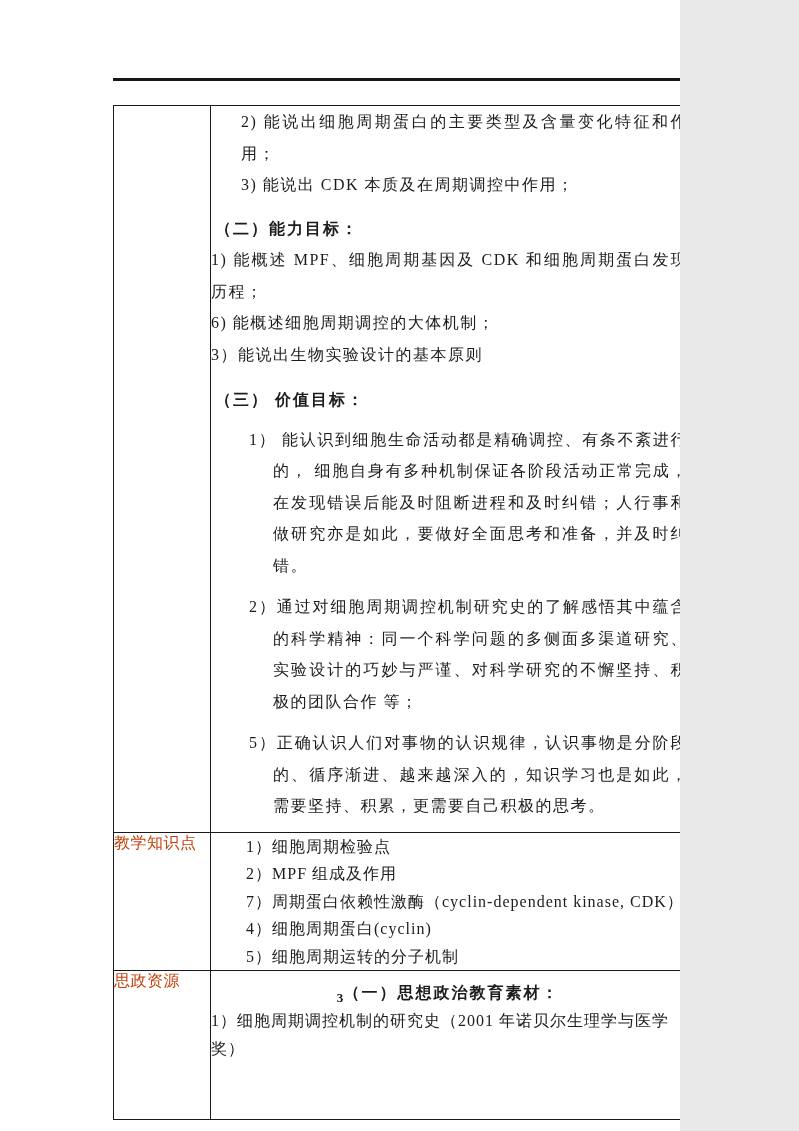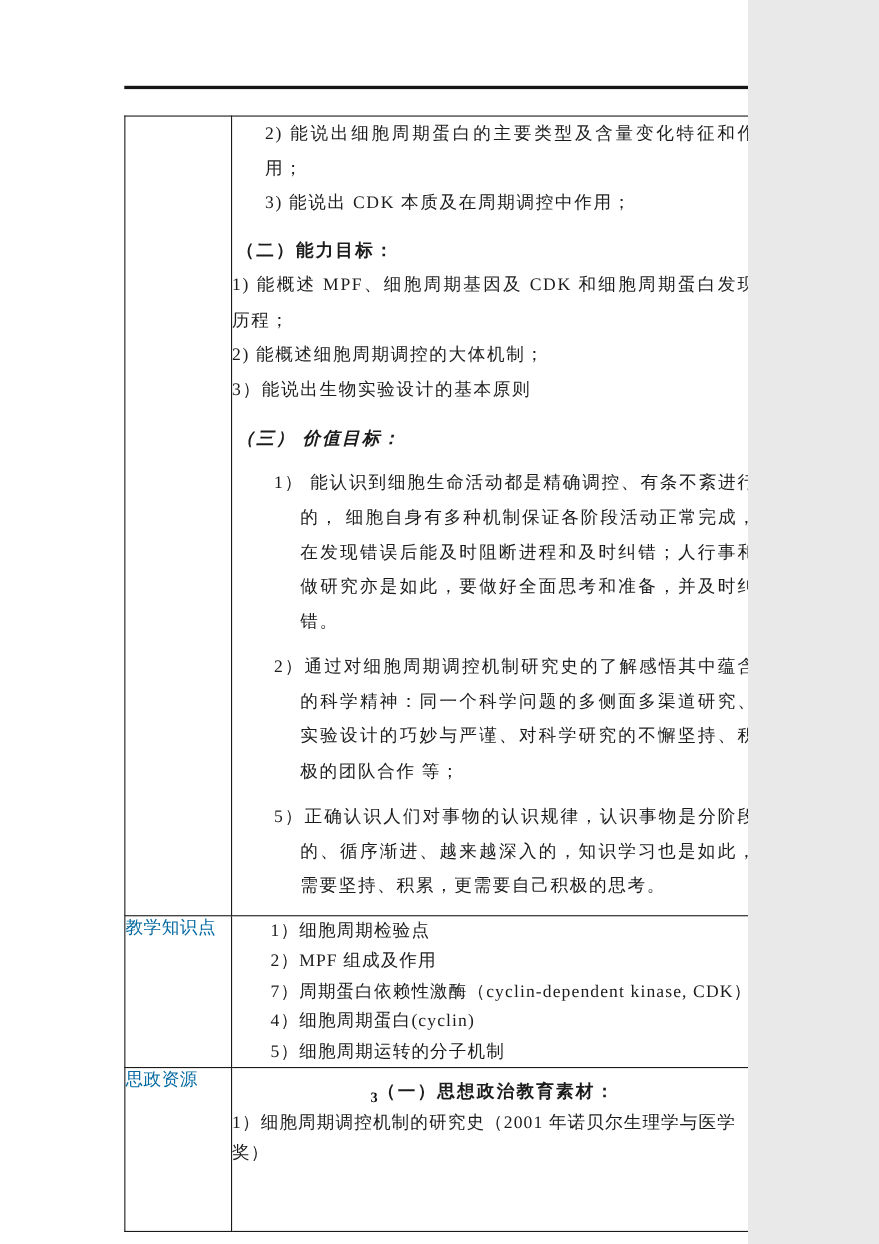--- a/index.html
+++ b/index.html
@@ -33,21 +33,21 @@
     vertical-align: top;
     padding: 0;
   }
   td.label-cell {
     width: 96px;
     vertical-align: middle;
     font-family: "Liberation Sans", sans-serif;
     font-size: 16px;
     letter-spacing: 0.5px;
     padding-left: 8px;
-    color: #0369a1;
+    color: #c2410c;
   }
   td.content-cell {
     width: 477px;
     font-size: 16px;
     padding: 3px 12px 0 8px;
   }
   .row1 td { height: 589px; }
   .row2 td { height: 136px; }
   .row3 td { height: 140px; }
 
@@ -57,21 +57,21 @@
     text-align: justify;
   }
   .indent { padding-left: 30px; }
   .sec-head {
     font-weight: bold;
     line-height: 31.5px;
     letter-spacing: 2px;
     margin-top: 12px;
     margin-left: 4px;
   }
-  .sec-head.sec3 { margin-top: 14px; margin-bottom: 8px; font-style: italic; }
+  .sec-head.sec3 { margin-top: 14px; margin-bottom: 8px; }
   .para {
     line-height: 31.5px;
     letter-spacing: 1.5px;
     text-align: justify;
     padding-left: 24px;
     text-indent: -24px;
     margin-bottom: 10px;
     margin-left: 38px;
   }
   .kp-item {
@@ -115,21 +115,21 @@
         <tr class="row1">
       <td class="label-cell">
         <span></span>
       </td>
       <td class="content-cell">
         <div class="item indent">2) 能说出细胞周期蛋白的主要类型及含量变化特征和作用；</div>
         <div class="item indent">3) 能说出 CDK 本质及在周期调控中作用；</div>
 
         <div class="sec-head">（二）能力目标：</div>
         <div class="item">1) 能概述 MPF、细胞周期基因及 CDK 和细胞周期蛋白发现历程；</div>
-        <div class="item">2) 能概述细胞周期调控的大体机制；</div>
+        <div class="item">6) 能概述细胞周期调控的大体机制；</div>
         <div class="item">3）能说出生物实验设计的基本原则</div>
 
         <div class="sec-head sec3">（三） 价值目标：</div>
         <div class="para">1） 能认识到细胞生命活动都是精确调控、有条不紊进行的， 细胞自身有多种机制保证各阶段活动正常完成，在发现错误后能及时阻断进程和及时纠错；人行事和做研究亦是如此，要做好全面思考和准备，并及时纠错。</div>
         <div class="para">2）通过对细胞周期调控机制研究史的了解感悟其中蕴含的科学精神：同一个科学问题的多侧面多渠道研究、实验设计的巧妙与严谨、对科学研究的不懈坚持、积极的团队合作 等；</div>
         <div class="para">5）正确认识人们对事物的认识规律，认识事物是分阶段的、循序渐进、越来越深入的，知识学习也是如此，需要坚持、积累，更需要自己积极的思考。</div>
       </td>
     </tr>
 
     <tr class="row2">

